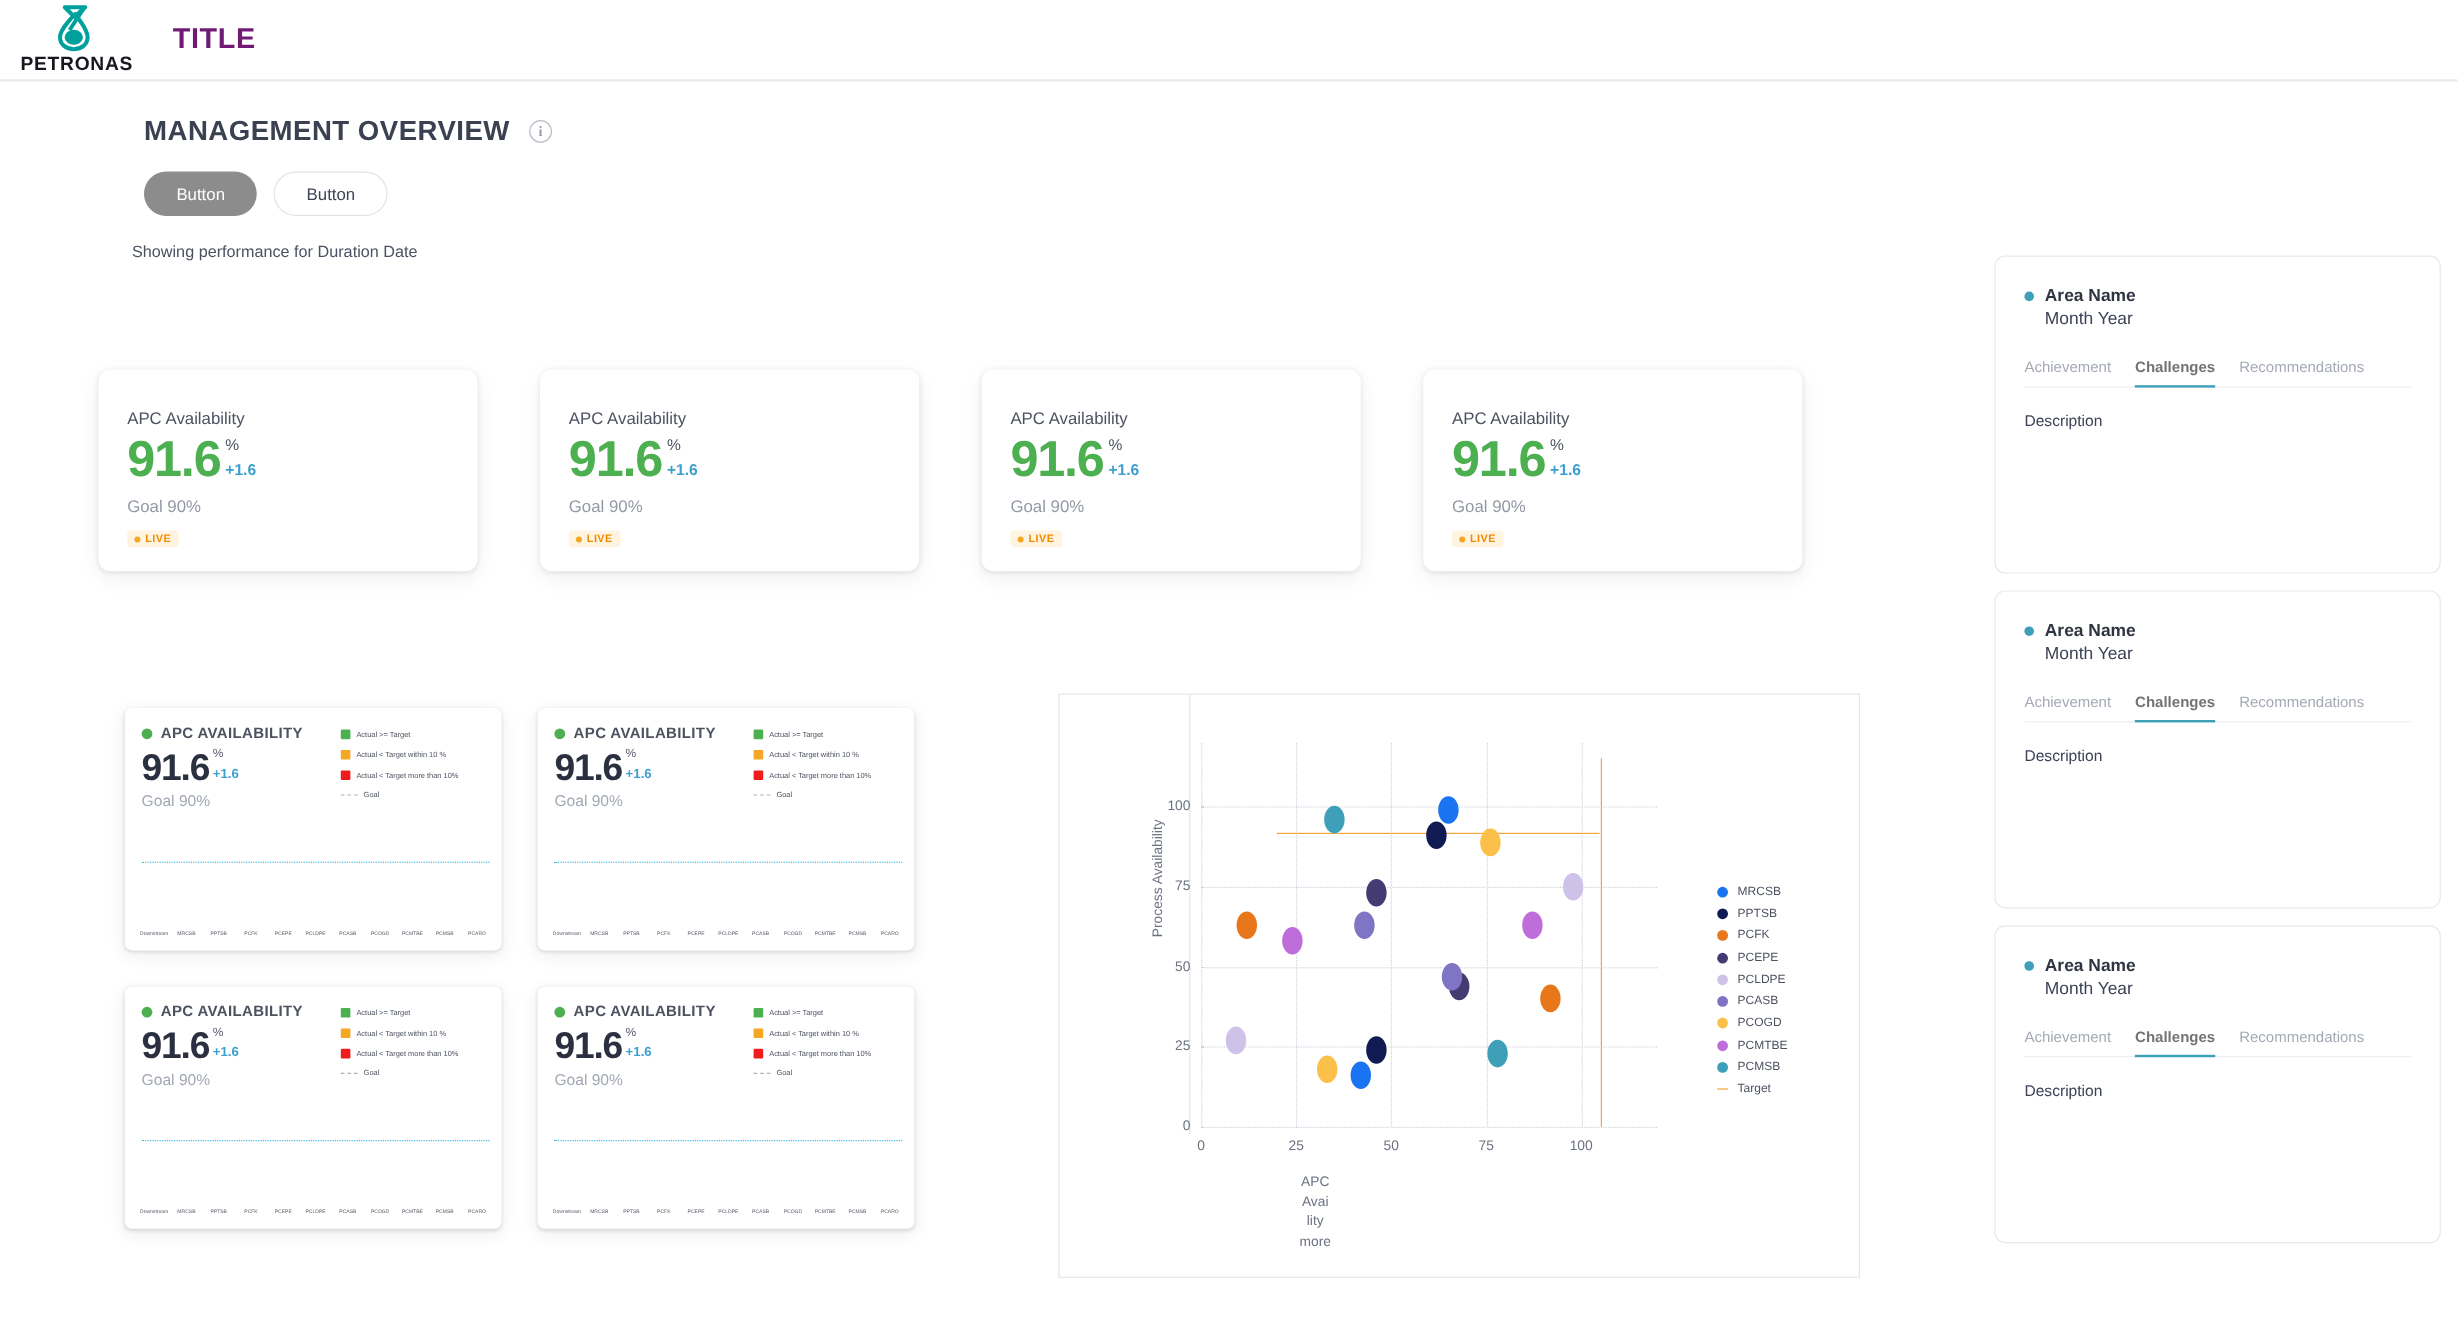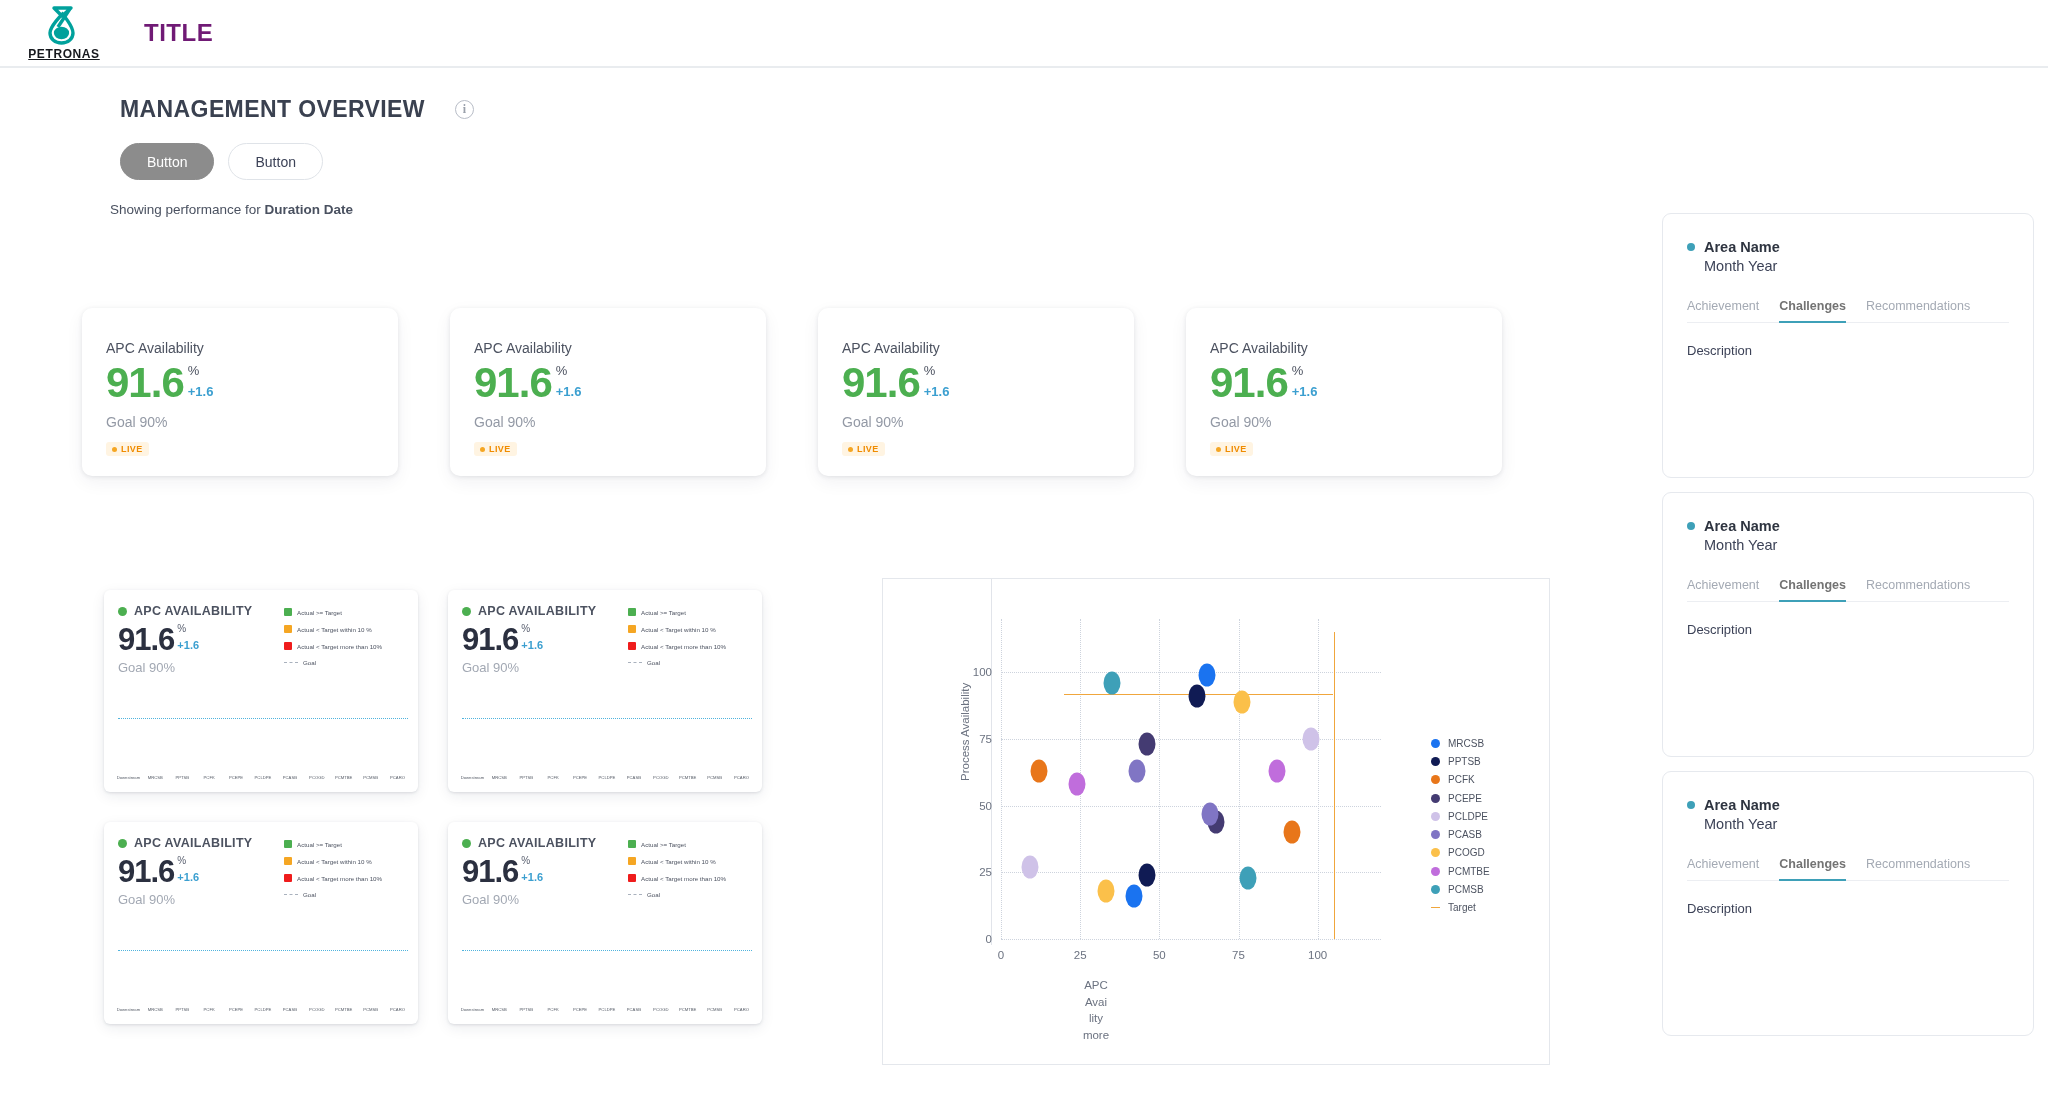--- a/index.html
+++ b/index.html
@@ -12,38 +12,38 @@
   }
   
   #topbar {
     height: 68px; width: 100%;
     background:#fff;
     border-bottom: 2px solid #e9ecef;
     display:flex; align-items:center;
     position:relative;
   }
   #logo-wrap { width: 100px; margin-left: 14px; display:flex; flex-direction:column; align-items:center; }
-  #logo-word { font-size: 12px; font-weight: 700; letter-spacing: .6px; color:#16181d; margin-top:1px;text-decoration:underline; }
+  #logo-word { font-size: 16px; font-weight: 700; letter-spacing: .6px; color:#16181d; margin-top:1px; }
   #app-title { margin-left: 30px; font-size: 24px; font-weight: 700; letter-spacing:.5px; color:#701a75; }
 
   
-  #page-head { margin: 28px 0 4px 120px; display:flex; align-items:center; gap:30px; }
+  #page-head { margin: 28px 0 4px 120px; display:flex; align-items:center; gap:16px; }
   #page-title { font-size: 23px; font-weight: 700; letter-spacing:.4px; color:#3a4150; }
   .info-icon { width:19px; height:19px; border-radius:50%; border:1.6px solid #b8bdc7;
     color:#9aa0ab; font-size:12px; font-weight:700; display:flex; align-items:center; justify-content:center;
     font-family:"Liberation Serif", serif; }
 
   #btn-row { margin: 20px 0 0 120px; display:flex; gap:14px; }
   .btn { height:37px; padding:16px 26px; border-radius:19px; font-size:14px; display:flex;
          align-items:center; justify-content:center; cursor:pointer; }
   .btn.primary { background:#8c8c8c; color:#fff; border:1px solid #8c8c8c; }
   .btn.ghost { background:#fff; color:#3c4257; border:1px solid #dfe3e8; }
 
   #showing { margin: 22px 0 0 110px; font-size:13.5px; color:#4a5160; }
-  #showing b { font-weight:700; }
+  #showing b { font-weight:400; }
 
   
   #kpi-row { position:absolute; top:308px; left:82px; display:flex; gap:52px; }
   .kpi-card {
     width:316px; height:168px; background:#fff; border-radius:10px;
     box-shadow: 0 1px 4px rgba(30,40,60,.10), 0 6px 18px rgba(30,40,60,.06);
     padding: 32px 0 0 24px;
   }
   .kpi-label { font-size:14px; color:#4c5260; }
   .kpi-valrow { display:flex; align-items:flex-start; margin-top:6px; }

